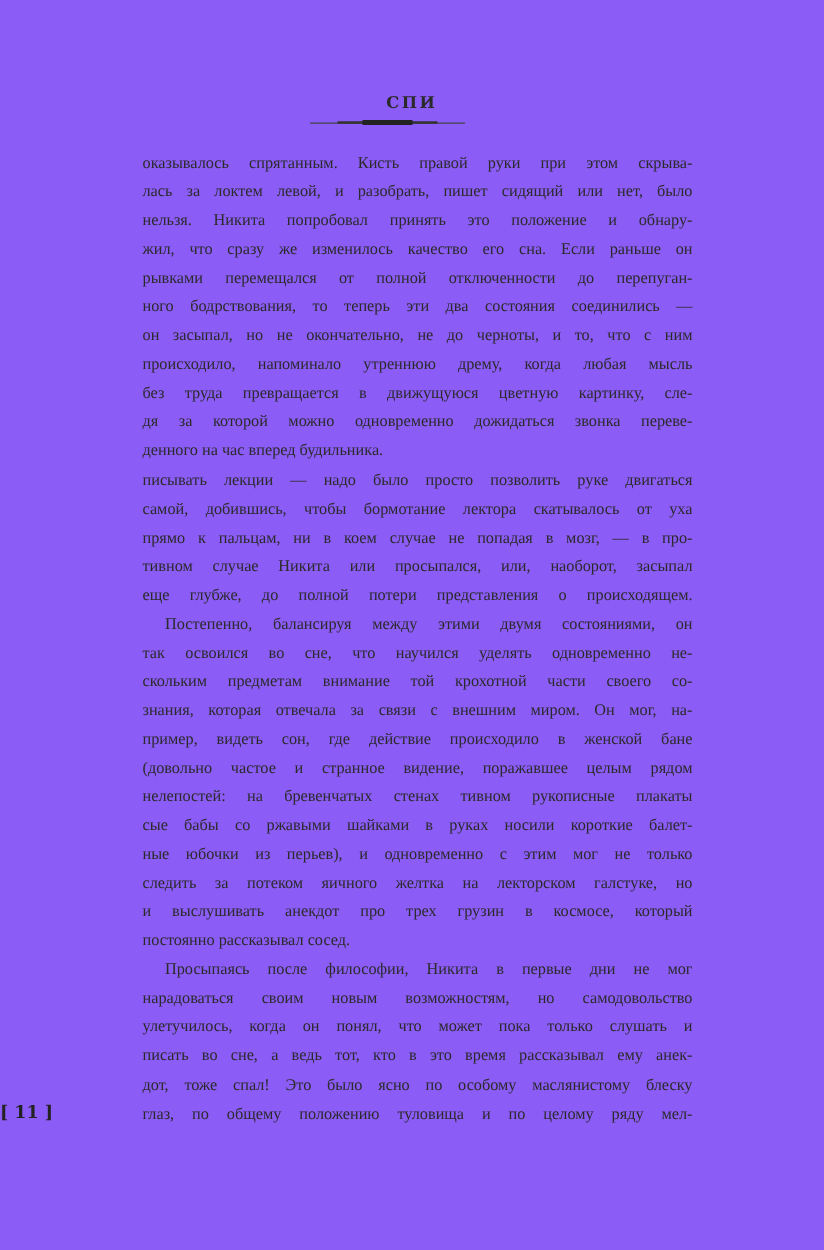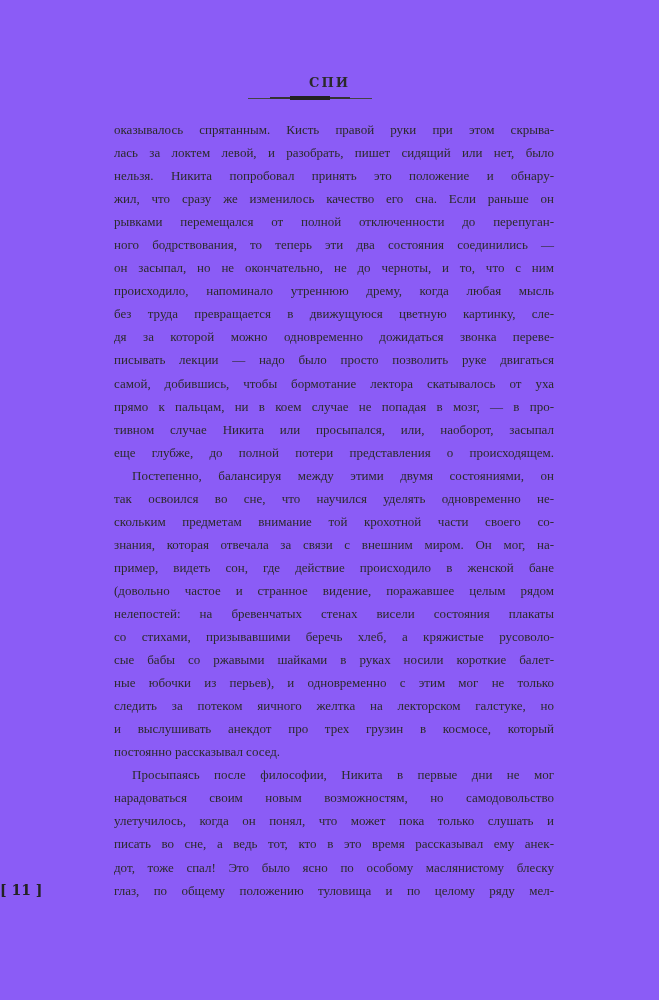--- a/index.html
+++ b/index.html
@@ -40,34 +40,34 @@
     <span class="line">оказывалось спрятанным. Кисть правой руки при этом скрыва-</span>
     <span class="line">лась за локтем левой, и разобрать, пишет сидящий или нет, было</span>
     <span class="line">нельзя. Никита попробовал принять это положение и обнару-</span>
     <span class="line">жил, что сразу же изменилось качество его сна. Если раньше он</span>
     <span class="line">рывками перемещался от полной отключенности до перепуган-</span>
     <span class="line">ного бодрствования, то теперь эти два состояния соединились —</span>
     <span class="line">он засыпал, но не окончательно, не до черноты, и то, что с ним</span>
     <span class="line">происходило, напоминало утреннюю дрему, когда любая мысль</span>
     <span class="line">без труда превращается в движущуюся цветную картинку, сле-</span>
     <span class="line">дя за которой можно одновременно дожидаться звонка переве-</span>
+    <span class="line last">денного на час вперед будильника.</span>
 
     <span class="line">писывать лекции — надо было просто позволить руке двигаться</span>
     <span class="line">самой, добившись, чтобы бормотание лектора скатывалось от уха</span>
     <span class="line">прямо к пальцам, ни в коем случае не попадая в мозг, — в про-</span>
     <span class="line">тивном случае Никита или просыпался, или, наоборот, засыпал</span>
     <span class="line">еще глубже, до полной потери представления о происходящем.</span>
     <span class="line indent">Постепенно, балансируя между этими двумя состояниями, он</span>
     <span class="line">так освоился во сне, что научился уделять одновременно не-</span>
     <span class="line">скольким предметам внимание той крохотной части своего со-</span>
     <span class="line">знания, которая отвечала за связи с внешним миром. Он мог, на-</span>
     <span class="line">пример, видеть сон, где действие происходило в женской бане</span>
     <span class="line">(довольно частое и странное видение, поражавшее целым рядом</span>
-    <span class="line">нелепостей: на бревенчатых стенах висели состояния плакаты</span>
-    <span class="line">со стихами, призывавшими беречь хлеб, а кряжистые русоволо-</span>
+    <span class="line">нелепостей: на бревенчатых стенах тивном рукописные плакаты</span>
     <span class="line">сые бабы со ржавыми шайками в руках носили короткие балет-</span>
     <span class="line">ные юбочки из перьев), и одновременно с этим мог не только</span>
     <span class="line">следить за потеком яичного желтка на лекторском галстуке, но</span>
     <span class="line">и выслушивать анекдот про трех грузин в космосе, который</span>
     <span class="line last">постоянно рассказывал сосед.</span>
 
     <span class="line indent">Просыпаясь после философии, Никита в первые дни не мог</span>
     <span class="line">нарадоваться своим новым возможностям, но самодовольство</span>
     <span class="line">улетучилось, когда он понял, что может пока только слушать и</span>
     <span class="line">писать во сне, а ведь тот, кто в это время рассказывал ему анек-</span>

